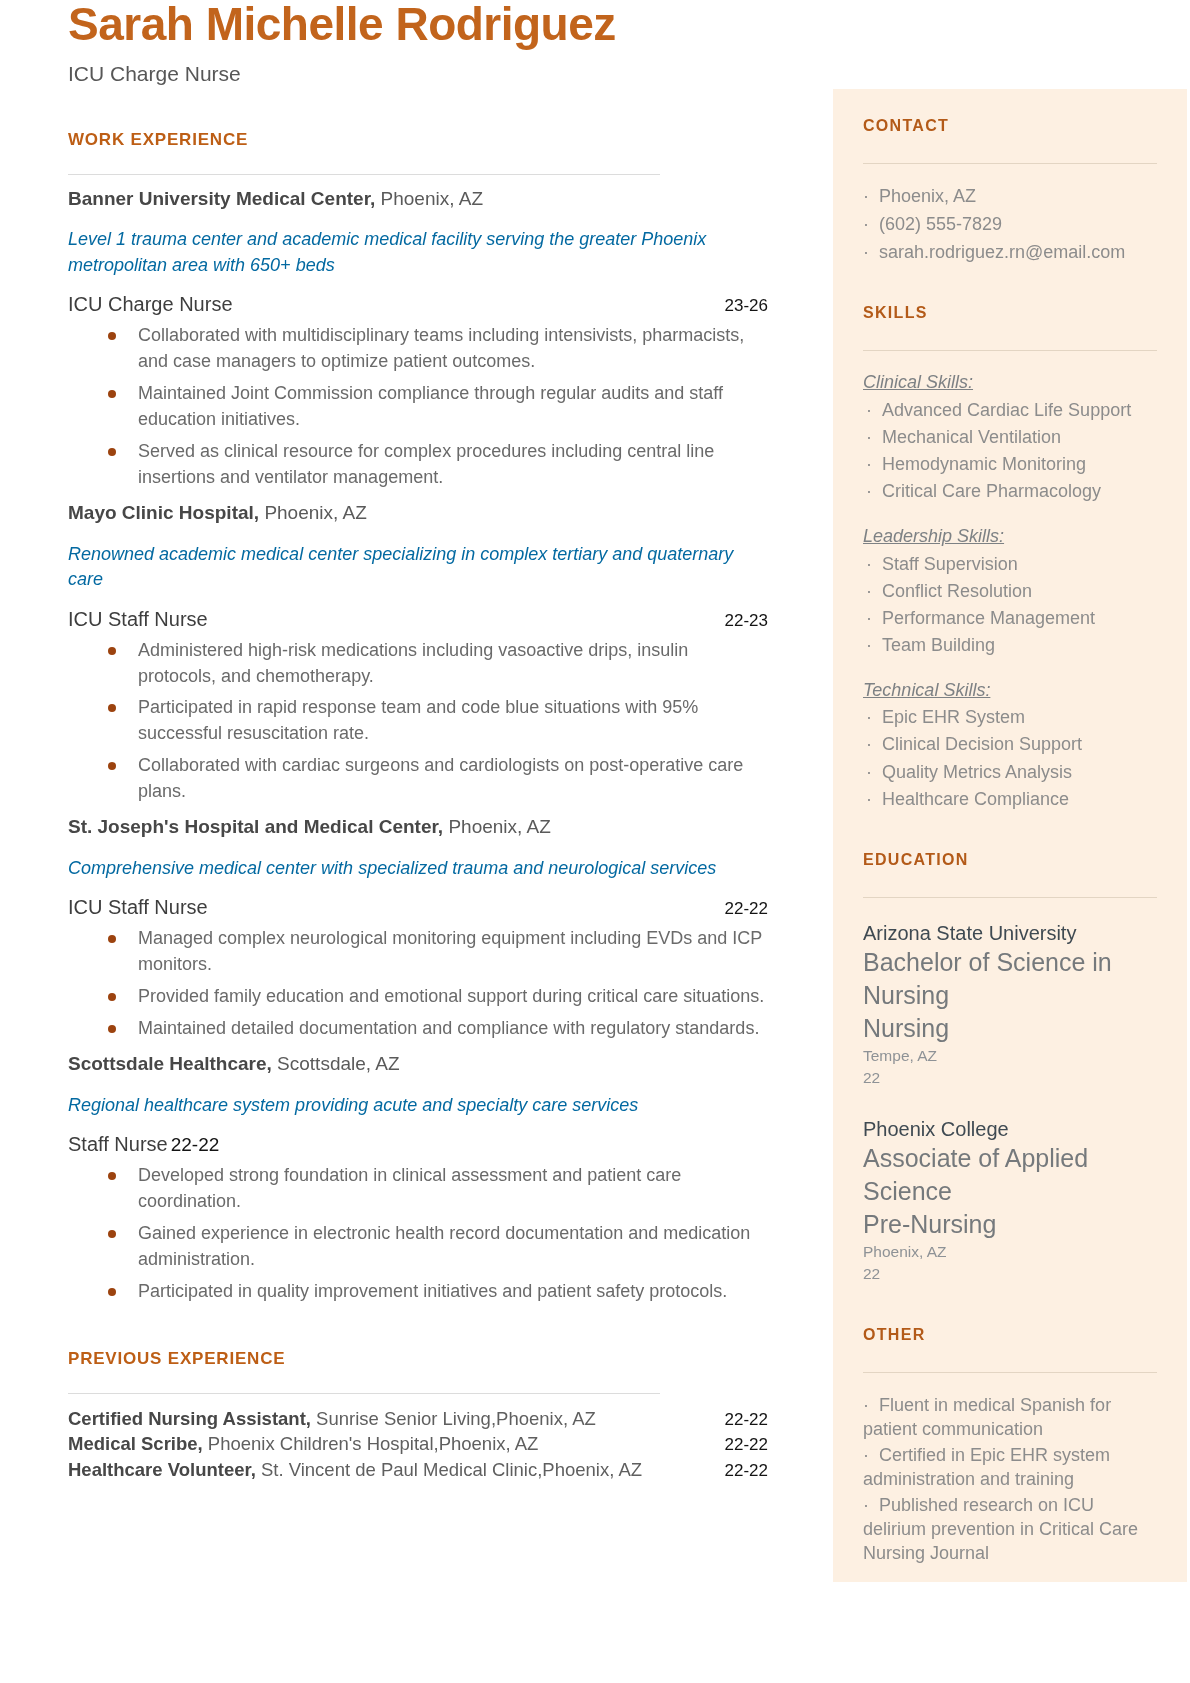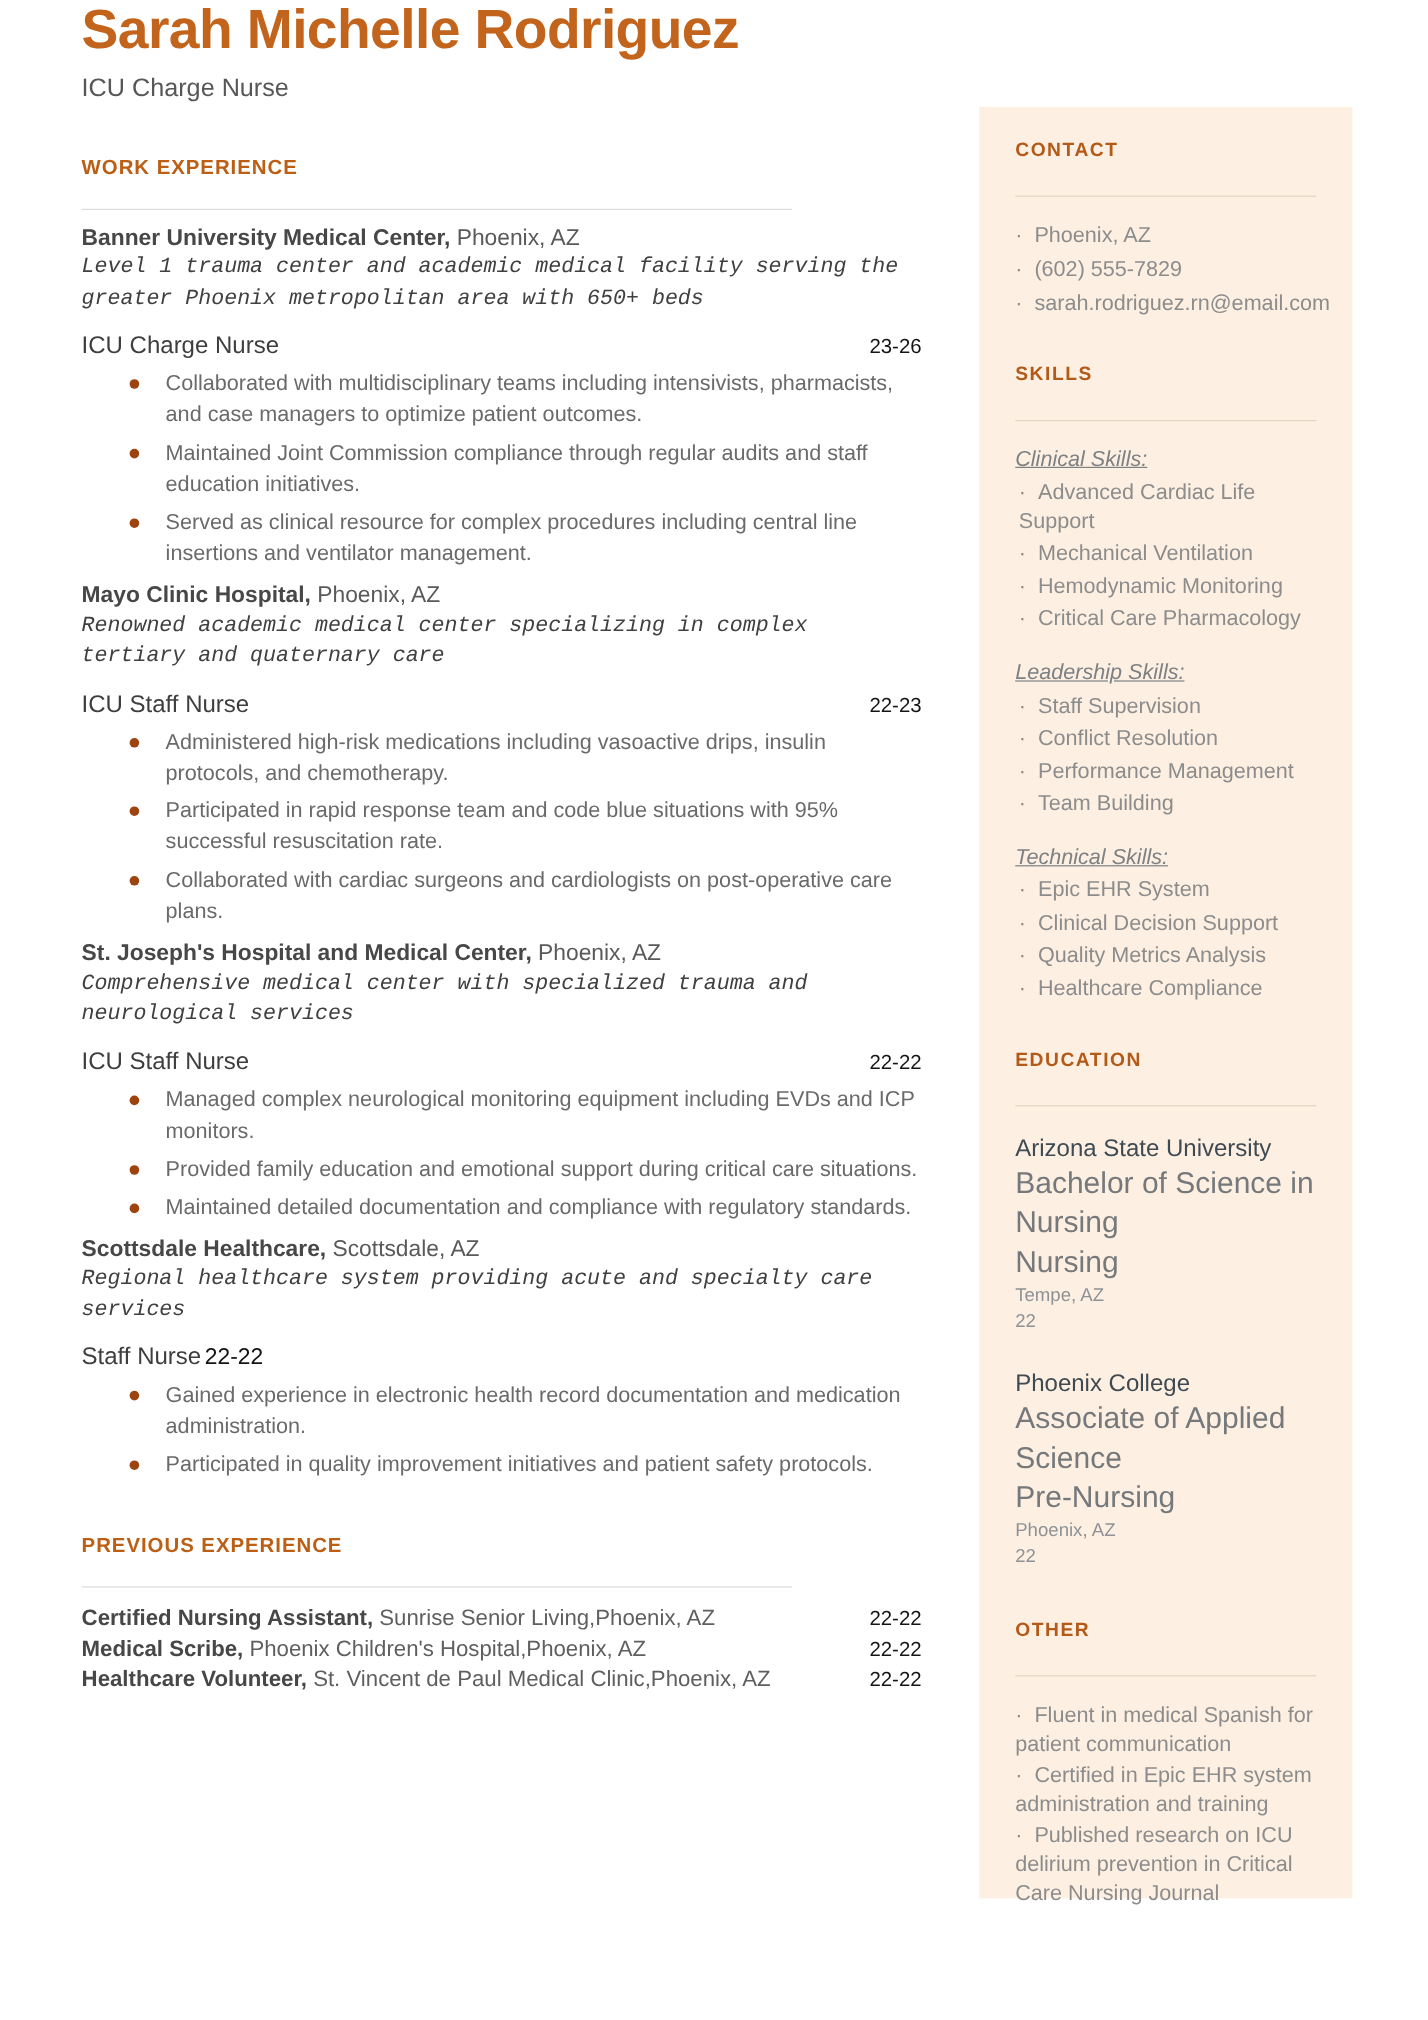--- a/index.html
+++ b/index.html
@@ -8,35 +8,35 @@
 
   
   .main{position:absolute;left:68px;top:0;width:700px;}
   .name{font-size:46px;font-weight:700;color:#c2641c;line-height:1.08;letter-spacing:-.5px;}
   .subtitle{margin-top:12px;font-size:21px;color:#575757;}
   .sec-heading{margin-top:44px;font-size:17px;font-weight:700;color:#bd5e15;letter-spacing:.8px;}
   .rule{border:none;border-top:1px solid #dcdcdc;width:592px;margin:24px 0 12px 0;}
 
   .company-line{font-size:19px;color:#5a5a5a;margin-top:10px;line-height:1.3;}
   .company{font-weight:700;color:#474747;}
-  .desc{font-style:italic;color:#404040;font-size:18px;line-height:1.42;margin-top:0;font-family:Liberation Mono, monospace;}
+  .desc{font-style:italic;color:#0369a1;font-size:18px;line-height:1.42;margin-top:16px;}
   .title-row{display:flex;justify-content:space-between;align-items:baseline;margin-top:14px;font-size:20px;color:#3e3e3e;line-height:1.25;}
   .title-row.inline{justify-content:flex-start;}
   .jdates{font-size:17px;color:#141414;white-space:nowrap;}
   .title-row.inline .jdates{font-size:19px;margin-left:3px;}
   .bullet{position:relative;padding-left:70px;font-size:18px;color:#6a6a6a;line-height:1.44;margin-top:6px;}
   .bullet::before{content:"";position:absolute;left:40px;top:9px;width:8px;height:8px;border-radius:50%;background:#9c430f;}
 
   .prev-rows{margin-top:8px;}
   .prev-row{display:flex;align-items:baseline;font-size:18.5px;line-height:1.38;}
   .prev-left{flex:1;color:#5f5f5f;}
   .prev-role{font-weight:700;color:#474747;}
 
   
-  .sidebar{position:absolute;left:816px;top:89px;width:311px;height:1493px;background:#fdf0e2;box-sizing:border-box;padding:14px 30px 30px 30px;}
+  .sidebar{position:absolute;left:833px;top:89px;width:354px;height:1493px;background:#fdf0e2;box-sizing:border-box;padding:14px 30px 30px 30px;}
   .sb-heading{font-size:16px;font-weight:700;color:#b35a18;letter-spacing:1.3px;margin-top:40px;}
   .sb-heading.first{margin-top:14px;}
   .sb-rule{border:none;border-top:1px solid #e3d5c3;margin:28px 0 20px 0;}
   .sb-item{font-size:18px;color:#8c8c8c;line-height:1.34;margin-top:4px;}
   .sb-item::before{content:"\00b7\00a0\00a0";}
   .sb-label{font-style:italic;color:#7d8184;font-size:18px;margin-top:22px;line-height:1.3;text-decoration:underline;}
   .sb-group .sb-item{padding-left:3px;margin-top:3px;}
   .school{margin-top:26px;}
   .school.first{margin-top:22px;}
   .school-name{font-size:20px;color:#3f4a52;line-height:1.3;}
@@ -106,20 +106,21 @@
     <div class="job">
       <div class="company-line">
         <span class="company">Scottsdale Healthcare,</span>
         <span class="loc">Scottsdale, AZ</span>
       </div>
       <div class="desc">Regional healthcare system providing acute and specialty care services</div>
       <div class="title-row inline">
         <span class="jtitle">Staff Nurse</span>
         <span class="jdates">22-22</span>
       </div>
+      <div class="bullet">Developed strong foundation in clinical assessment and patient care coordination.</div>
       <div class="bullet">Gained experience in electronic health record documentation and medication administration.</div>
       <div class="bullet">Participated in quality improvement initiatives and patient safety protocols.</div>
     </div>
 
     <div class="sec-heading">PREVIOUS EXPERIENCE</div>
     <hr class="rule">
 
     <div class="prev-rows">
       <div class="prev-row">
         <span class="prev-left"><span class="prev-role">Certified Nursing Assistant,</span> <span class="prev-org">Sunrise Senior Living,Phoenix, AZ</span></span>

